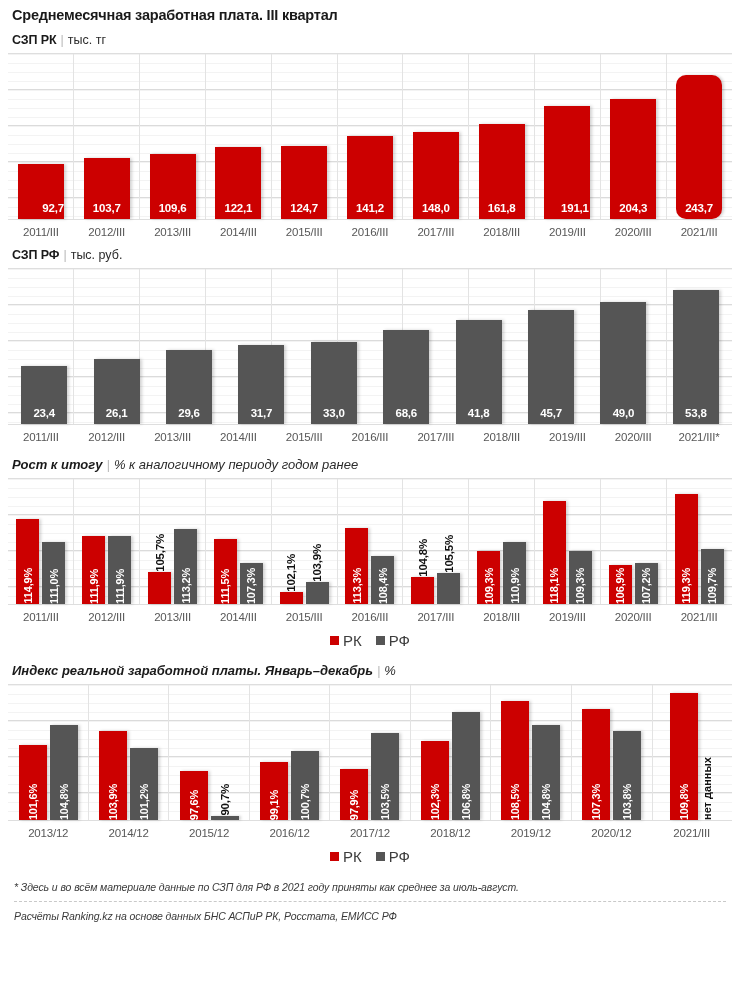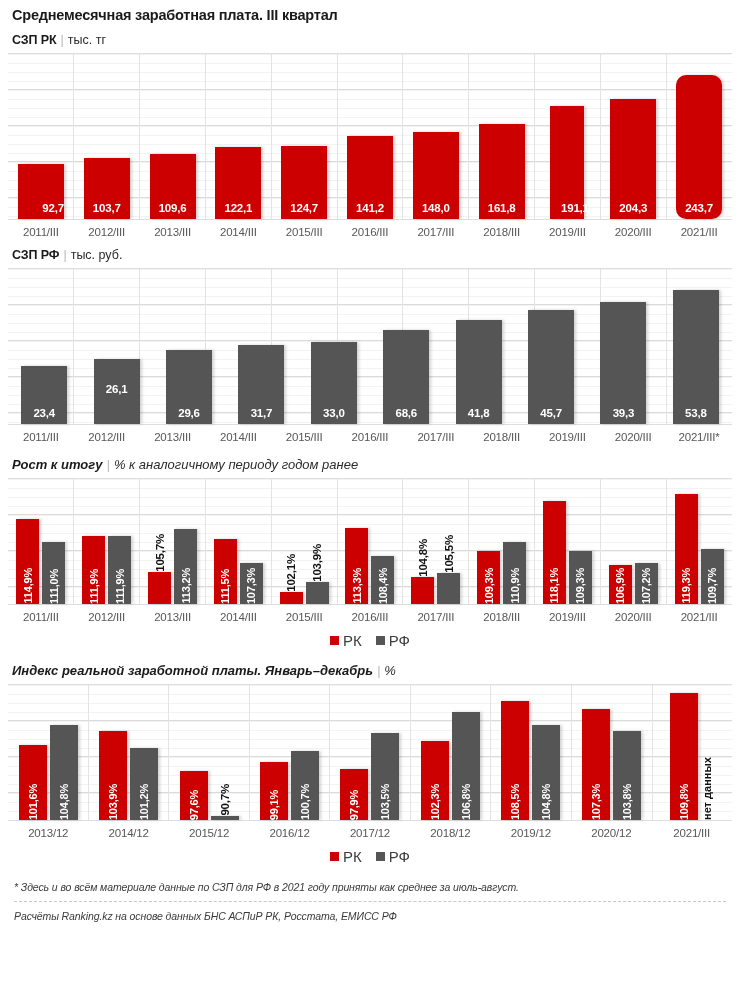--- a/index.html
+++ b/index.html
@@ -258,21 +258,21 @@
           <div class="bar rk" style="height: 87.2143px; width: 46px;">
             <span class="bar-label">148,0</span>
           </div>
         </div>
         <div class="group">
           <div class="bar rk" style="height: 95.3464px; width: 46px;">
             <span class="bar-label">161,8</span>
           </div>
         </div>
         <div class="group">
-          <div class="bar rk" style="height: 112.612px; width: 34px; padding-left: 15px;">
+          <div class="bar rk" style="height: 112.612px; width: 46px; padding-left: 15px;">
             <span class="bar-label">191,1</span>
           </div>
         </div>
         <div class="group">
           <div class="bar rk" style="height: 120.391px; width: 46px;">
             <span class="bar-label">204,3</span>
           </div>
         </div>
         <div class="group">
           <div class="bar rk" style="height: 143.609px; width: 46px; border-radius: 10px;">
@@ -314,21 +314,21 @@
           <span></span>
           <span></span>
           <span></span>
         </div>
     <div class="group">
           <div class="bar rf" style="height: 58.5px; width: 46px;">
             <span class="bar-label">23,4</span>
           </div>
         </div>
         <div class="group">
-          <div class="bar rf" style="height: 65.25px; width: 46px; align-items: center;">
+          <div class="bar rf" style="height: 65.25px; width: 46px;">
             <span class="bar-label">26,1</span>
           </div>
         </div>
         <div class="group">
           <div class="bar rf" style="height: 74px; width: 46px;">
             <span class="bar-label">29,6</span>
           </div>
         </div>
         <div class="group">
           <div class="bar rf" style="height: 79.25px; width: 46px;">
@@ -350,21 +350,21 @@
             <span class="bar-label">41,8</span>
           </div>
         </div>
         <div class="group">
           <div class="bar rf" style="height: 114.25px; width: 46px;">
             <span class="bar-label">45,7</span>
           </div>
         </div>
         <div class="group">
           <div class="bar rf" style="height: 122.5px; width: 46px;">
-            <span class="bar-label">39,3</span>
+            <span class="bar-label">49,0</span>
           </div>
         </div>
         <div class="group">
           <div class="bar rf" style="height: 134.5px; width: 46px;">
             <span class="bar-label">53,8</span>
           </div>
         </div>
       </div>
   </div>
   <div class="xaxis" id="xaxis-1">

